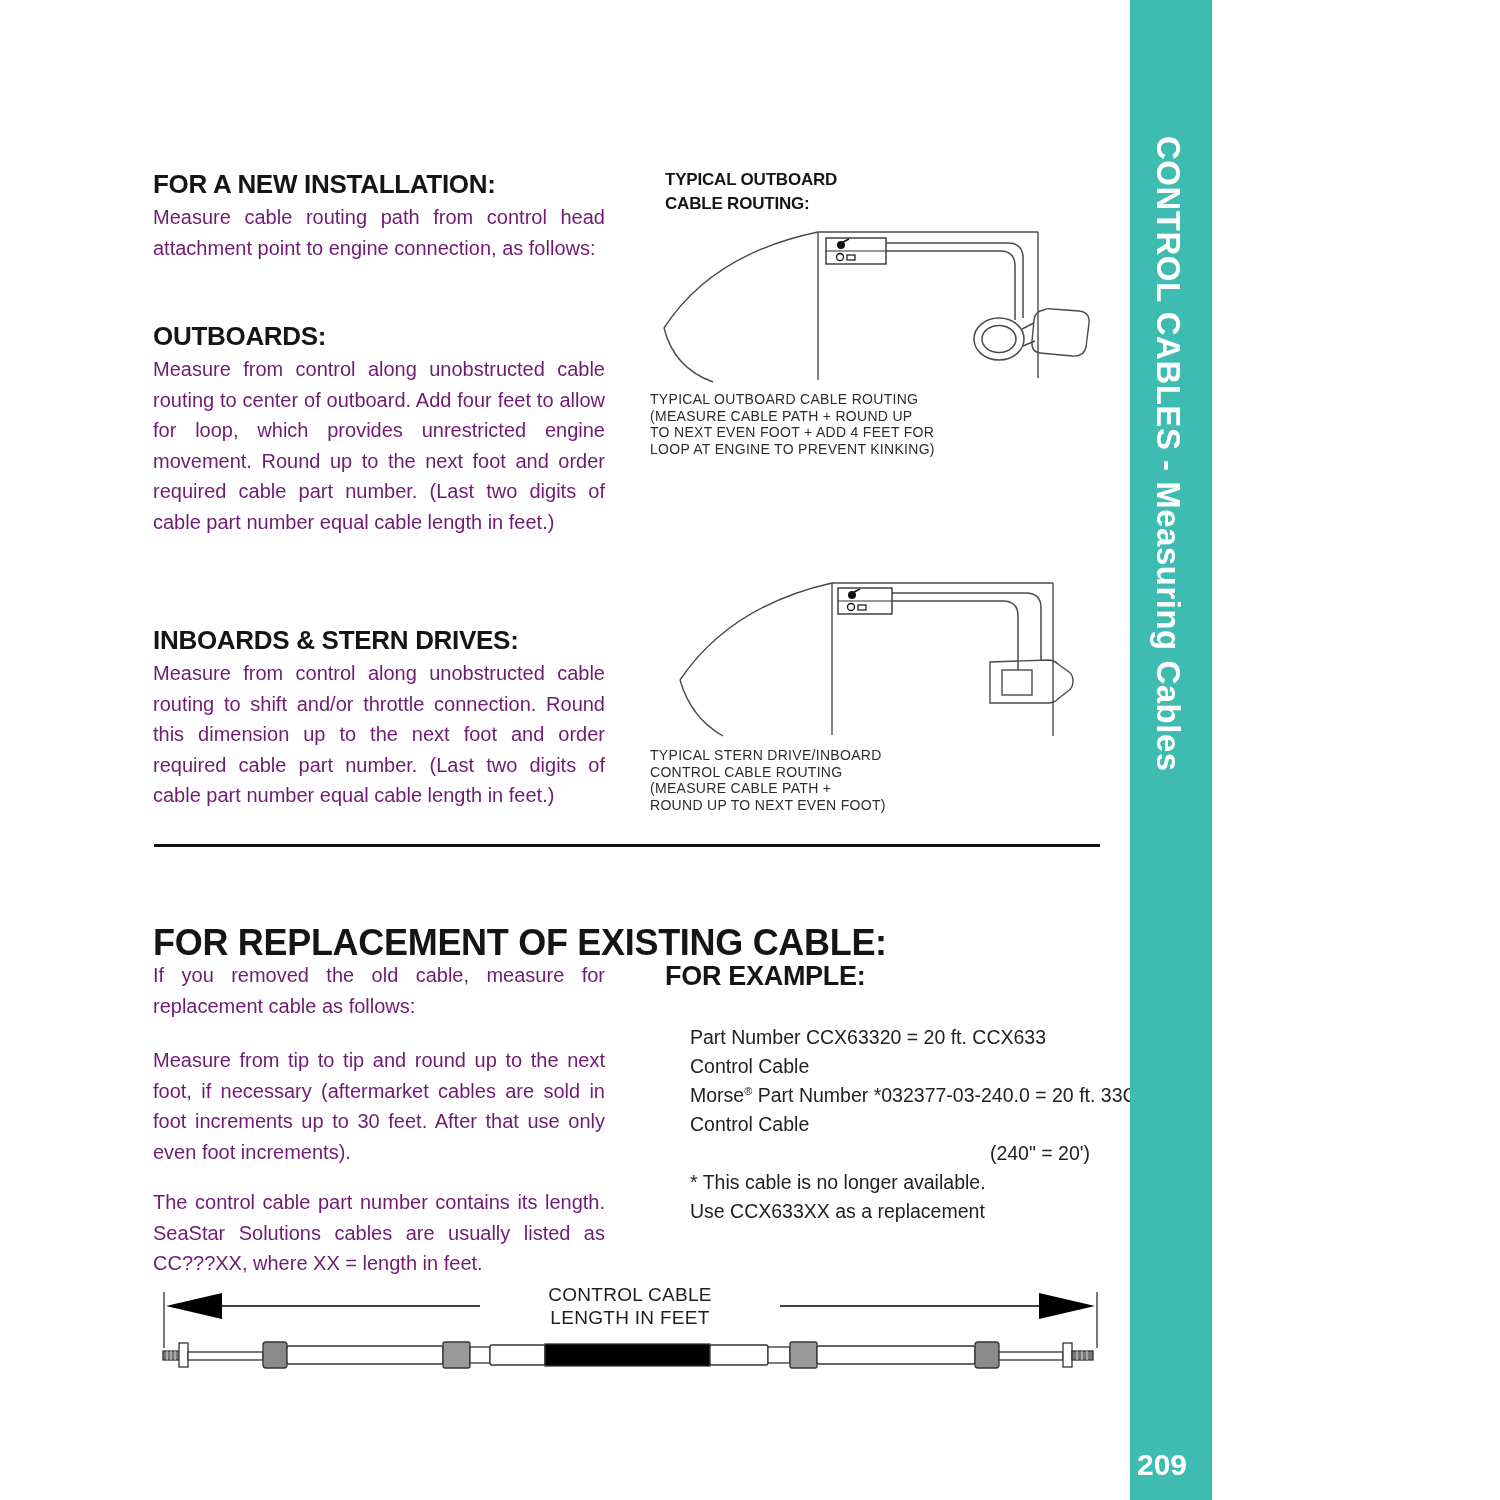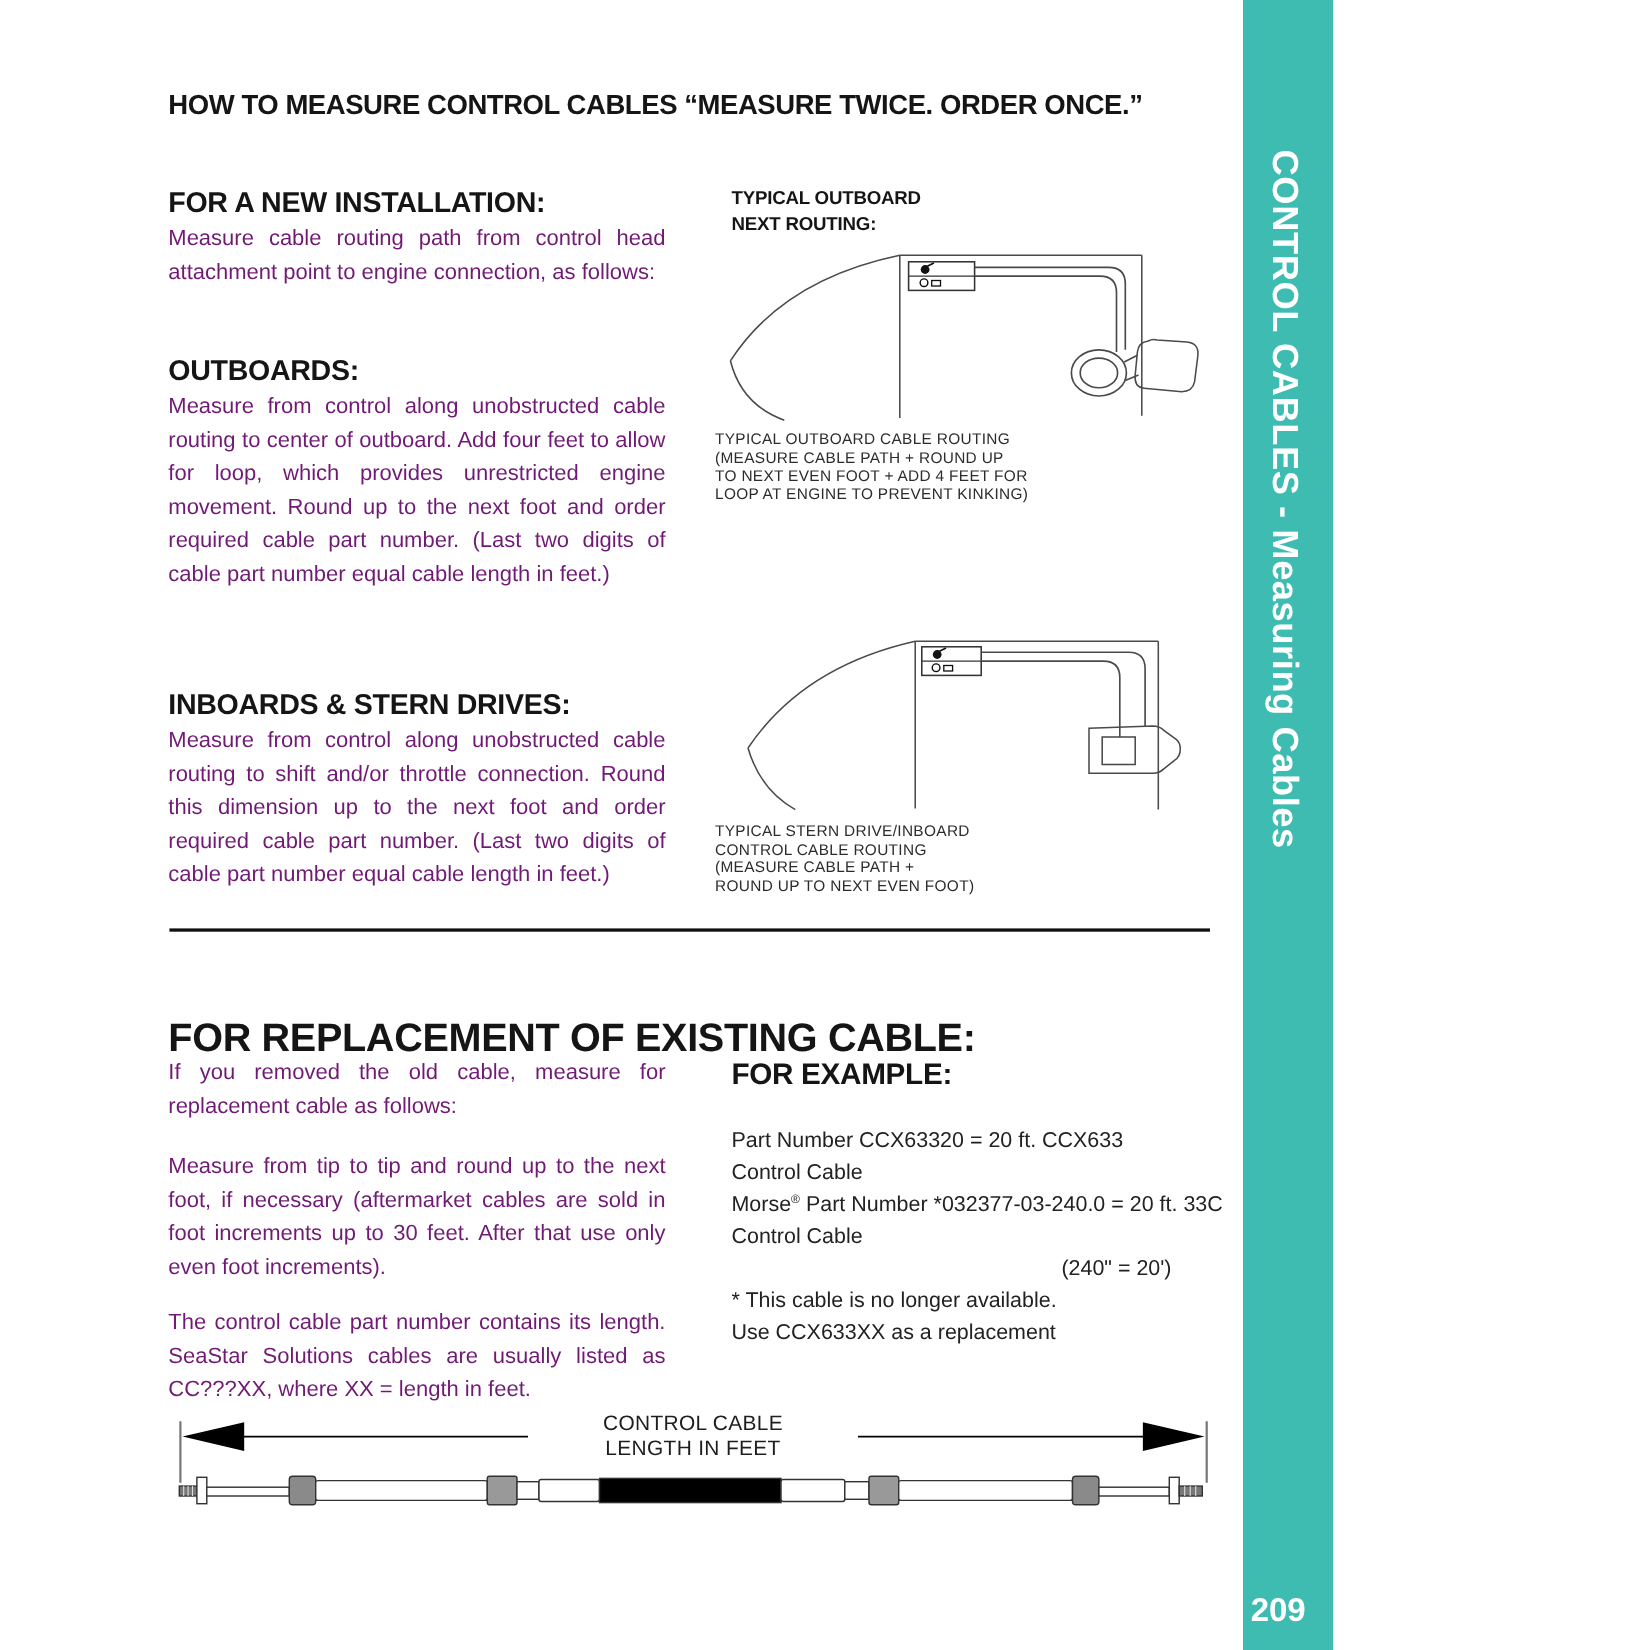--- a/index.html
+++ b/index.html
@@ -34,21 +34,21 @@
   }
   .diag-caption {
     width: 420px; text-align: left;
     font-size: 14px; line-height: 16.5px; color: #2c2c2c;
     letter-spacing: 0.3px;
   }
   .rule {
     left: 154px; top: 844px; width: 946px; height: 3px; background: #111;
   }
   .example-block { left: 665px; top: 1026px; width: 460px; font-size: 19.5px; color: #222; }
-  .example-block .exline { height: 29px; white-space: nowrap; }
+  .example-block .exline { height: 29px; white-space: nowrap; margin-left: 25px; }
   .exline.indent { padding-left: 72px; }
   .exline.right-note { width: 400px; text-align: right; white-space: nowrap; }
   sup.reg { font-size: 11px; vertical-align: super; }
 
   .dim-label {
     left: 480px; top: 1283px; width: 300px; text-align: center;
     font-size: 19px; line-height: 23px; color: #1e1e1e; letter-spacing: 0.3px;
     background: #fff;
   }
 
@@ -66,32 +66,31 @@
     text-align: center; transform: translateX(-9px);
     font-size: 30px; font-weight: 700; color: #ffffff;
   }
   svg { display: block; }
 </style>
 </head>
 <body>
 
 <div class="page">
 
-  <div class="abs main-title">HOW TO MEASURE CONTROL CABLES “MEASURE TWICE. ORDER ONCE.”</div>
 
   <div class="abs sec-heading" style="left:153px; top:169px;">FOR A NEW INSTALLATION:</div>
   <div class="abs body-par" style="left:153px; top:202px;">Measure cable routing path from control head attachment point to engine connection, as follows:</div>
 
   <div class="abs sec-heading" style="left:153px; top:321px;">OUTBOARDS:</div>
   <div class="abs body-par" style="left:153px; top:354px;">Measure from control along unobstructed cable routing to center of outboard. Add four feet to allow for loop, which provides unrestricted engine movement. Round up to the next foot and order required cable part number. (Last two digits of cable part number equal cable length in feet.)</div>
 
   <div class="abs sec-heading" style="left:153px; top:625px;">INBOARDS &amp; STERN DRIVES:</div>
   <div class="abs body-par" style="left:153px; top:658px;">Measure from control along unobstructed cable routing to shift and/or throttle connection. Round this dimension up to the next foot and order required cable part number. (Last two digits of cable part number equal cable length in feet.)</div>
 
-  <div class="abs diag-heading" style="left:665px; top:168px; width:200px;">TYPICAL OUTBOARD NEXT ROUTING:</div>
+  <div class="abs diag-heading" style="left:665px; top:168px; width:200px;">TYPICAL OUTBOARD CABLE ROUTING:</div>
 
   <svg class="abs" style="left:650px; top:222px;" width="450" height="168" viewBox="0 0 450 168">
     <g fill="none" stroke="#4a4a4a" stroke-width="1.4">
       <path d="M168,10 Q62,32 14,106"></path>
       <path d="M14,106 Q24,146 63,160"></path>
       <path d="M168,10 H388"></path>
       <path d="M168,10 V158"></path>
       <path d="M388,10 V156"></path>
     </g>
     <g>

